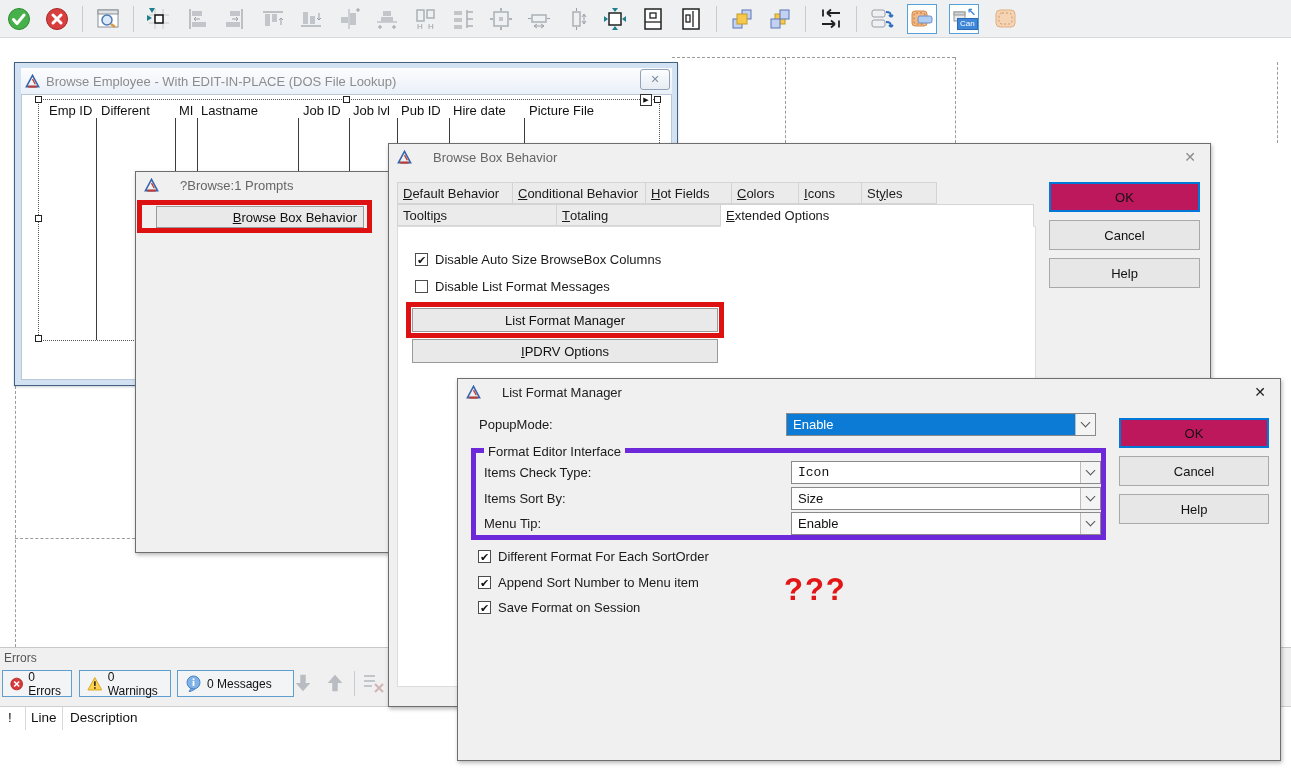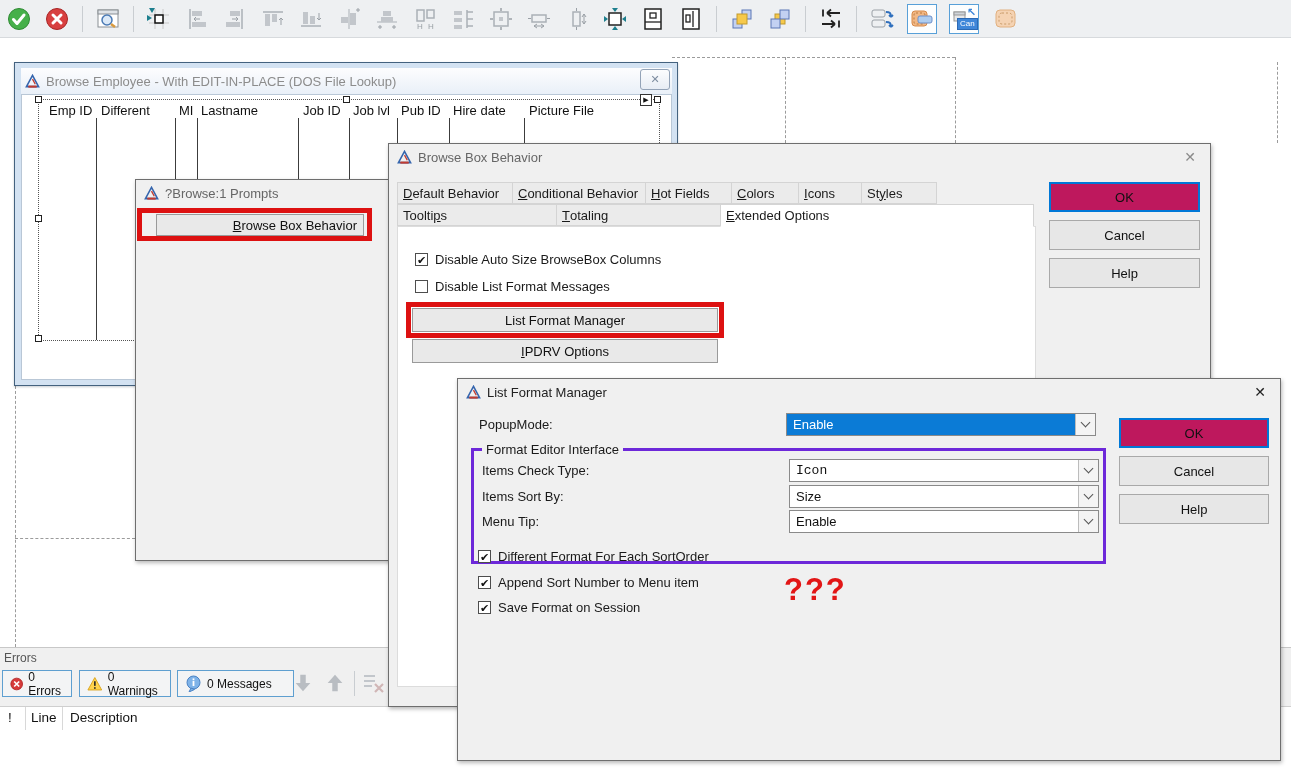--- a/index.html
+++ b/index.html
@@ -33,21 +33,21 @@
   #bw-client { left:6px; top:31px; width:651px; height:286px; background:#fff; border:1px solid #b9c7d6; }
   #listbox { left:16px; top:4px; width:622px; height:242px; border:1px dotted #555; background:#fff; }
   .col-label { position:absolute; top:3px; white-space:nowrap; color:#111; }
   .col-line { position:absolute; top:18px; width:1px; height:222px; background:#3c3c3c; }
   .handle { position:absolute; width:7px; height:7px; background:#fff; border:1px solid #222; }
   #lb-arrow { position:absolute; left:601px; top:-6px; width:12px; height:12px; border:1px solid #333; background:#fff;
               font-size:7px; line-height:10px; text-align:center; color:#111; }
 
   
   .dialog { background:#f0f0f0; border:1px solid #6e6e6e; box-shadow:1px 2px 4px rgba(0,0,0,.28); }
-  .dtitle { position:absolute; left:0; top:0; right:0; height:26px; display:flex; align-items:center; gap:6px; padding-left:8px; }
+  .dtitle { position:absolute; left:0; top:0; right:0; height:26px; display:flex; align-items:center; gap:21px; padding-left:8px; }
   .dtitle.gray { color:#666; }
   .dtitle.dark { color:#222; }
   .dclose { position:absolute; top:5px; font-size:14px; line-height:16px; }
   .btn { position:absolute; background:#e7e7e7; border:1px solid #a9a9a9; display:flex; align-items:center; justify-content:center;
          color:#111; }
   .btn.default { border:2px solid #0078d7; background:#be185d; }
   .key { text-decoration:underline; }
   .redbox { position:absolute; border:5px solid #dd1111; z-index:5; pointer-events:none; }
 
   
@@ -366,21 +366,21 @@
     </span>
     <div id="ep-grid">
       <span class="ep-h" style="left:8px;">!</span>
       <span class="ep-h" style="left:31px;">Line</span>
       <span class="ep-h" style="left:70px;">Description</span>
       <span class="ep-colsep" style="left:25px;"></span>
       <span class="ep-colsep" style="left:62px;"></span>
     </div>
   </div>
 
-  <div class="abs dialog" style="left:135px;top:171px;width:324px;height:382px;z-index:3;margin-top:8px;">
+  <div class="abs dialog" style="left:135px;top:171px;width:324px;height:382px;z-index:3;">
     <div class="dtitle gray">
       <svg width="15" height="14" viewBox="0 0 16 15">
           <path d="M8 1.5L14.5 13.5H1.5Z" fill="none" stroke="#3565ad" stroke-width="1.7"></path>
           <path d="M3.5 13.5H12.5" stroke="#c23b30" stroke-width="2.2"></path>
           <path d="M8 5.5l3 5.5" stroke="#c23b30" stroke-width="1.4"></path>
         </svg>
       <span>?Browse:1 Prompts</span>
     </div>
     <div class="btn" style="left:20px;top:34px;width:208px;height:22px;background:#e9e9e9;border-color:#9a9a9a;justify-content:flex-end;padding-right:6px;">
       <span></span>
@@ -494,21 +494,21 @@
     <span class="dclose" style="right:14px;color:#222;font-weight:bold;">✕</span>
 
     <span class="abs" style="left:21px;top:38px;">PopupMode:</span>
     <div class="dd focus" style="left:328px;top:34px;width:310px;">
       <span class="val">Enable</span>
       <span class="arrow">
           <span class="chev"></span>
         </span>
     </div>
 
-    <div class="abs" style="left:13px;top:69px;width:635px;height:116px;border:3px solid #6d28d9;">
+    <div class="abs" style="left:13px;top:69px;width:635px;height:92px;border:5px solid #6d28d9;">
       <span class="abs" style="left:8px;top:-9px;background:#f0f0f0;padding:0 4px;">Format Editor Interface</span>
       <span class="abs" style="left:8px;top:12px;">Items Check Type:</span>
       <div class="dd" style="left:315px;top:8px;width:310px;font-family:Liberation Mono, monospace;">
         <span class="val">Icon</span>
         <span class="arrow">
             <span class="chev"></span>
           </span>
       </div>
       <span class="abs" style="left:8px;top:38px;">Items Sort By:</span>
       <div class="dd" style="left:315px;top:34px;width:310px;">

